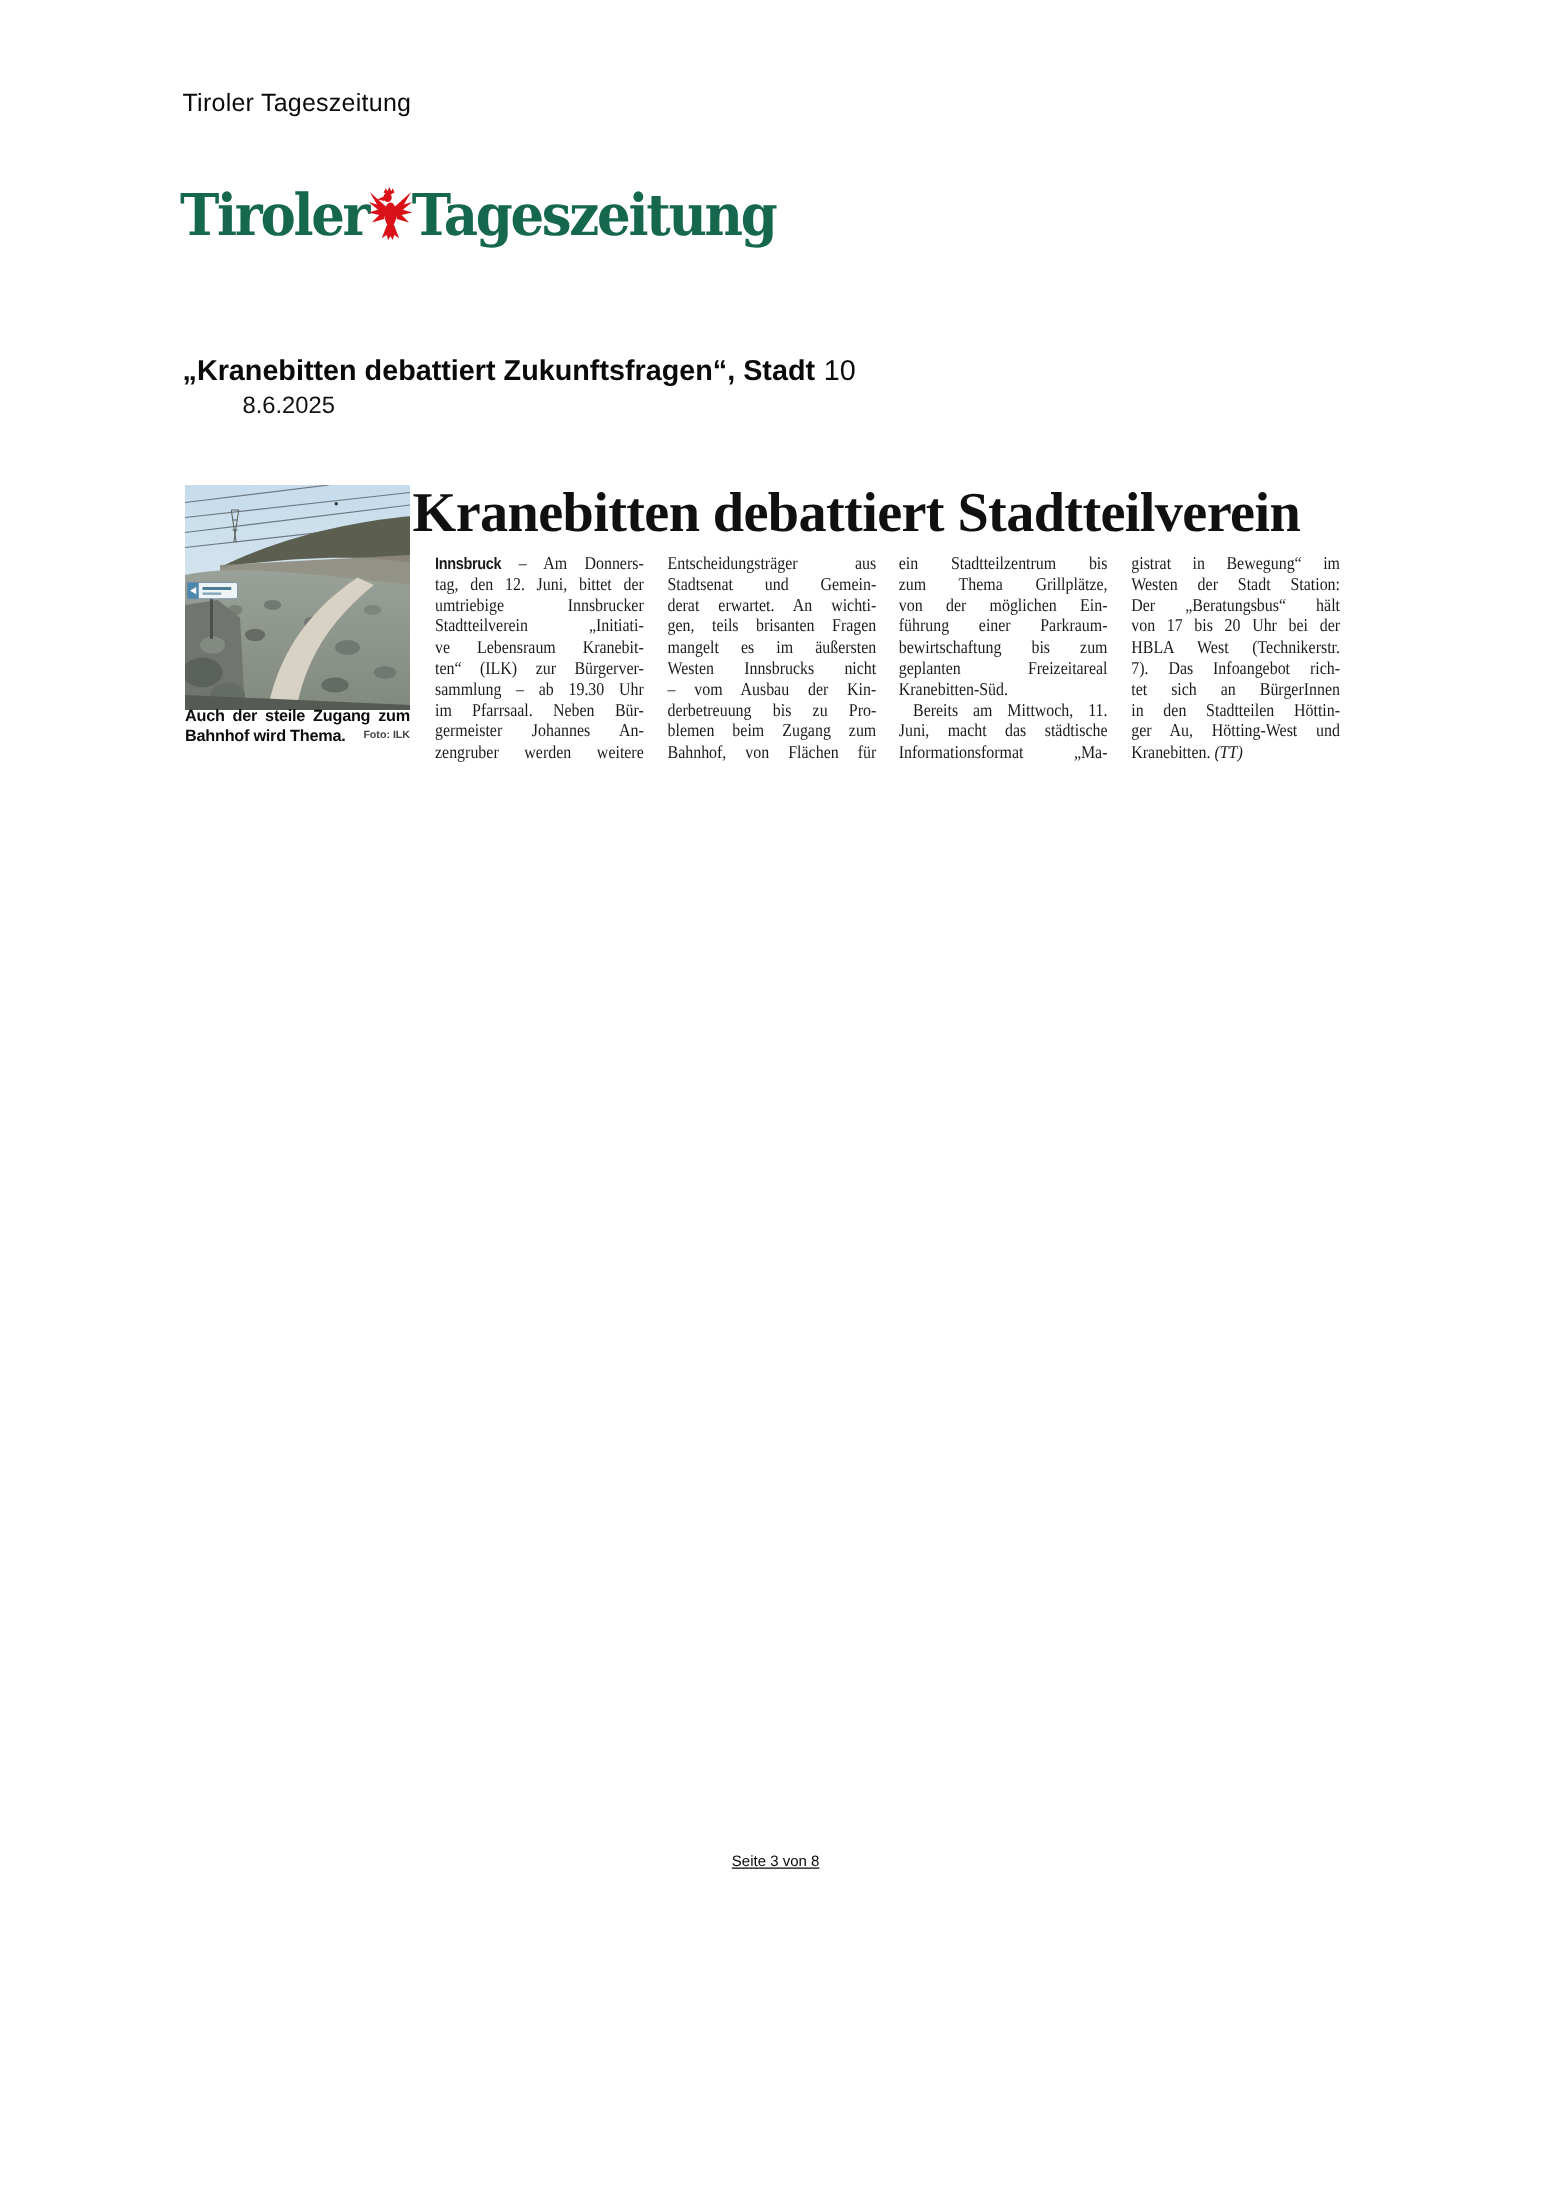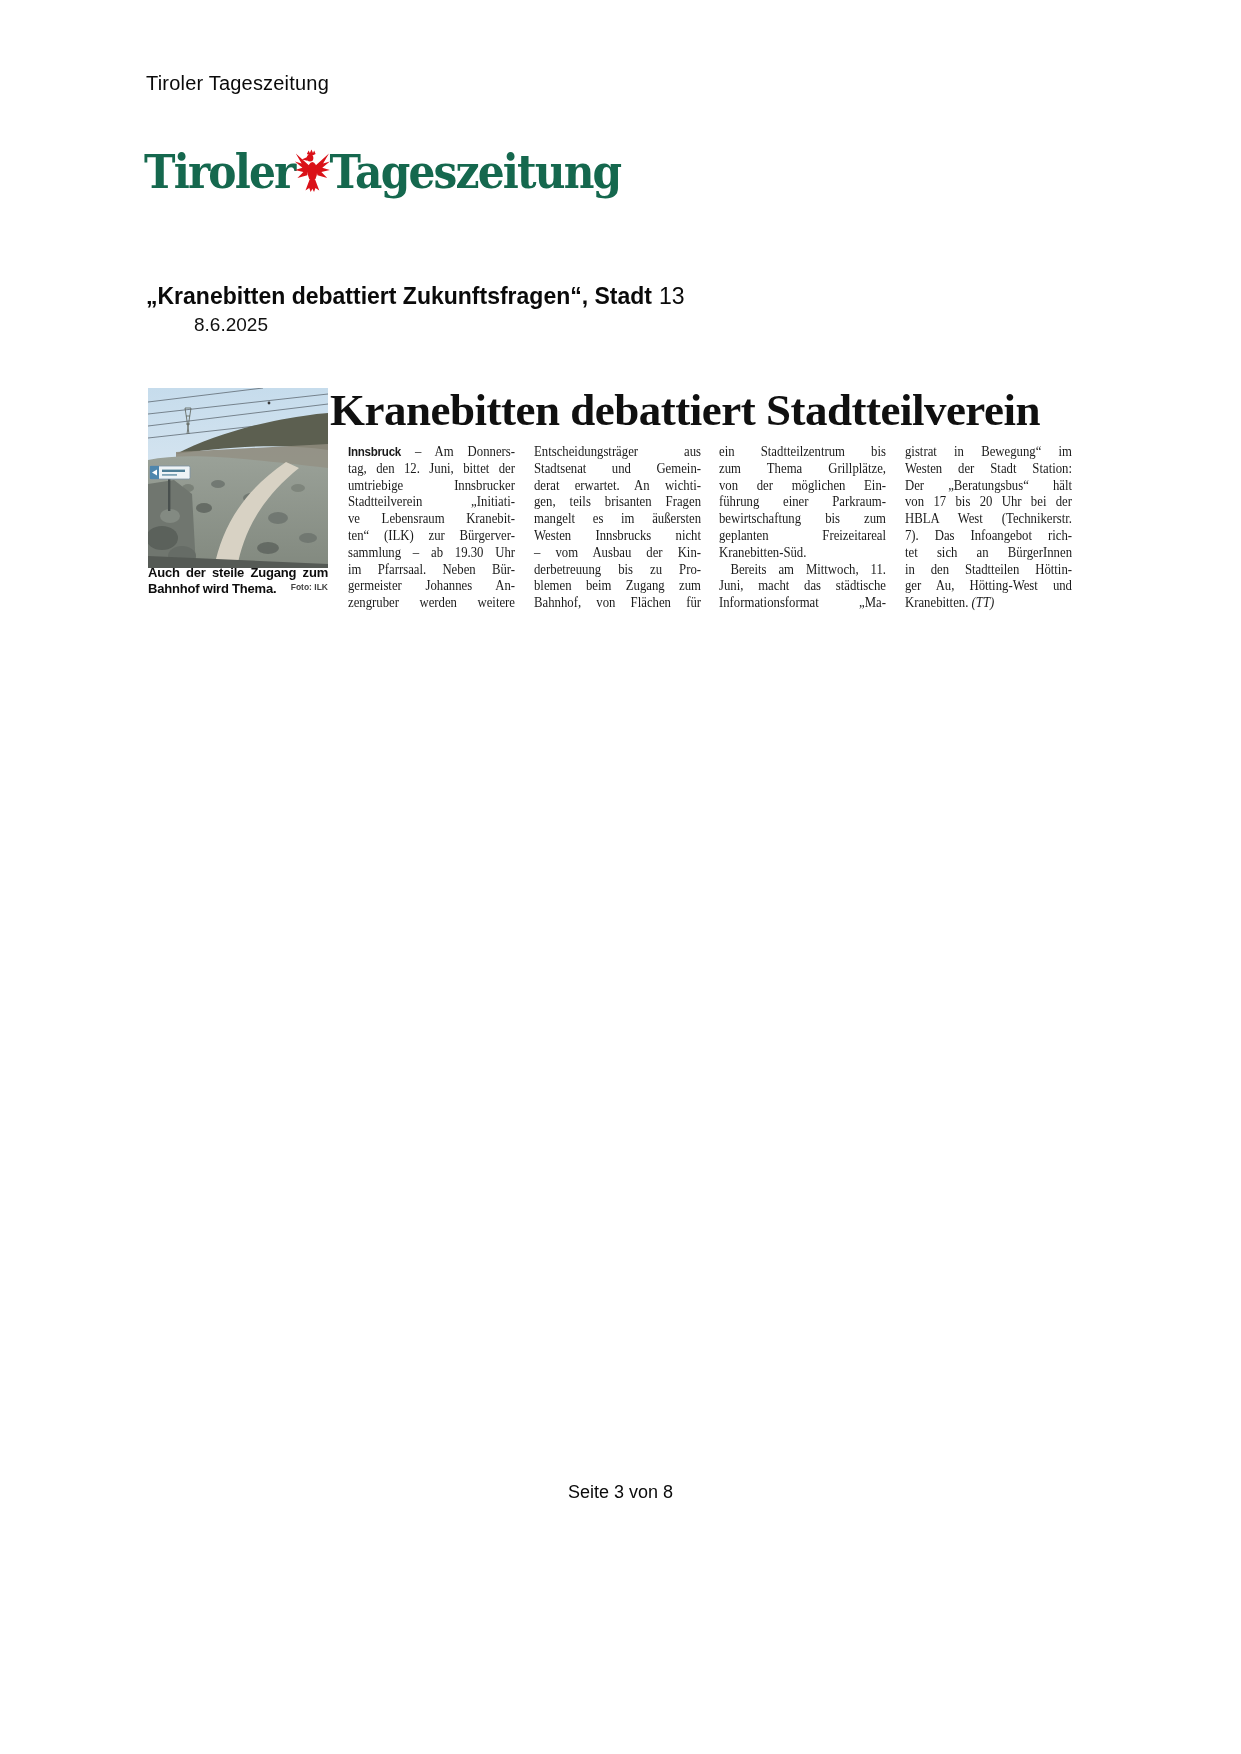--- a/index.html
+++ b/index.html
@@ -32,21 +32,21 @@
              white-space:nowrap;}
 
   .columns{position:absolute;left:200px;top:55px;width:720px;height:170px;}
   .col{position:absolute;top:0;width:190px;transform:scaleX(.879);transform-origin:0 0;
        font-family:"Liberation Serif",serif;font-size:14.5px;line-height:16.8px;color:#1a1a1a;}
   .line{text-align:justify;text-align-last:justify;height:16.8px;}
   .line.nj{text-align-last:left;}
   .line.ind{text-indent:13px;}
   .lead{font-family:"Liberation Sans",sans-serif;font-size:13.2px;font-weight:700;letter-spacing:-.3px;}
 
-  .footer{position:absolute;left:0;top:1482px;width:1241px;text-align:center;font-size:18px;color:#0a0a0a;}
+  .footer{position:absolute;left:0;top:1482px;width:1241px;text-align:center;font-size:12px;color:#0a0a0a;text-decoration:underline;}
 </style>
 </head>
 <body>
 
 <div class="page">
 
   <div class="small-header">Tiroler Tageszeitung</div>
 
   <div class="masthead">
     <span class="word">Tiroler</span>
@@ -58,21 +58,21 @@
         <ellipse cx="20" cy="23.5" rx="5.2" ry="9.5"></ellipse>
         <path d="M16.5 17.5 L2 5.5 L8.3 15.5 L1 13.5 L9.2 19.8 L1 22 L10.2 24 L3.8 30 L14.5 27.2 Z"></path>
         <path d="M23.5 17.5 L38 5.5 L31.7 15.5 L39 13.5 L30.8 19.8 L39 22 L29.8 24 L36.2 30 L25.5 27.2 Z"></path>
         <path d="M17 31.5 L12.5 42.5 L16.6 40 L18.2 44 L20 40.8 L21.8 44 L23.4 40 L27.5 42.5 L23 31.5 Z"></path>
       </g>
     </svg>
     <span class="word">Tageszeitung</span>
   </div>
 
   <div class="doc-headline">
-    <span>„Kranebitten debattiert Zukunftsfragen“, Stadt</span><span class="pagenum">13</span>
+    <span>„Kranebitten debattiert Zukunftsfragen“, Stadt</span><span class="pagenum">10</span>
   </div>
 
   <div class="doc-date">8.6.2025</div>
 
   <div class="article">
 
     <svg class="photo" viewBox="0 0 180 180" xmlns="http://www.w3.org/2000/svg" preserveAspectRatio="none">
       <defs>
         <linearGradient id="sky" x1="0" y1="0" x2="0" y2="1">
           <stop offset="0" stop-color="#c6dcec"></stop>

